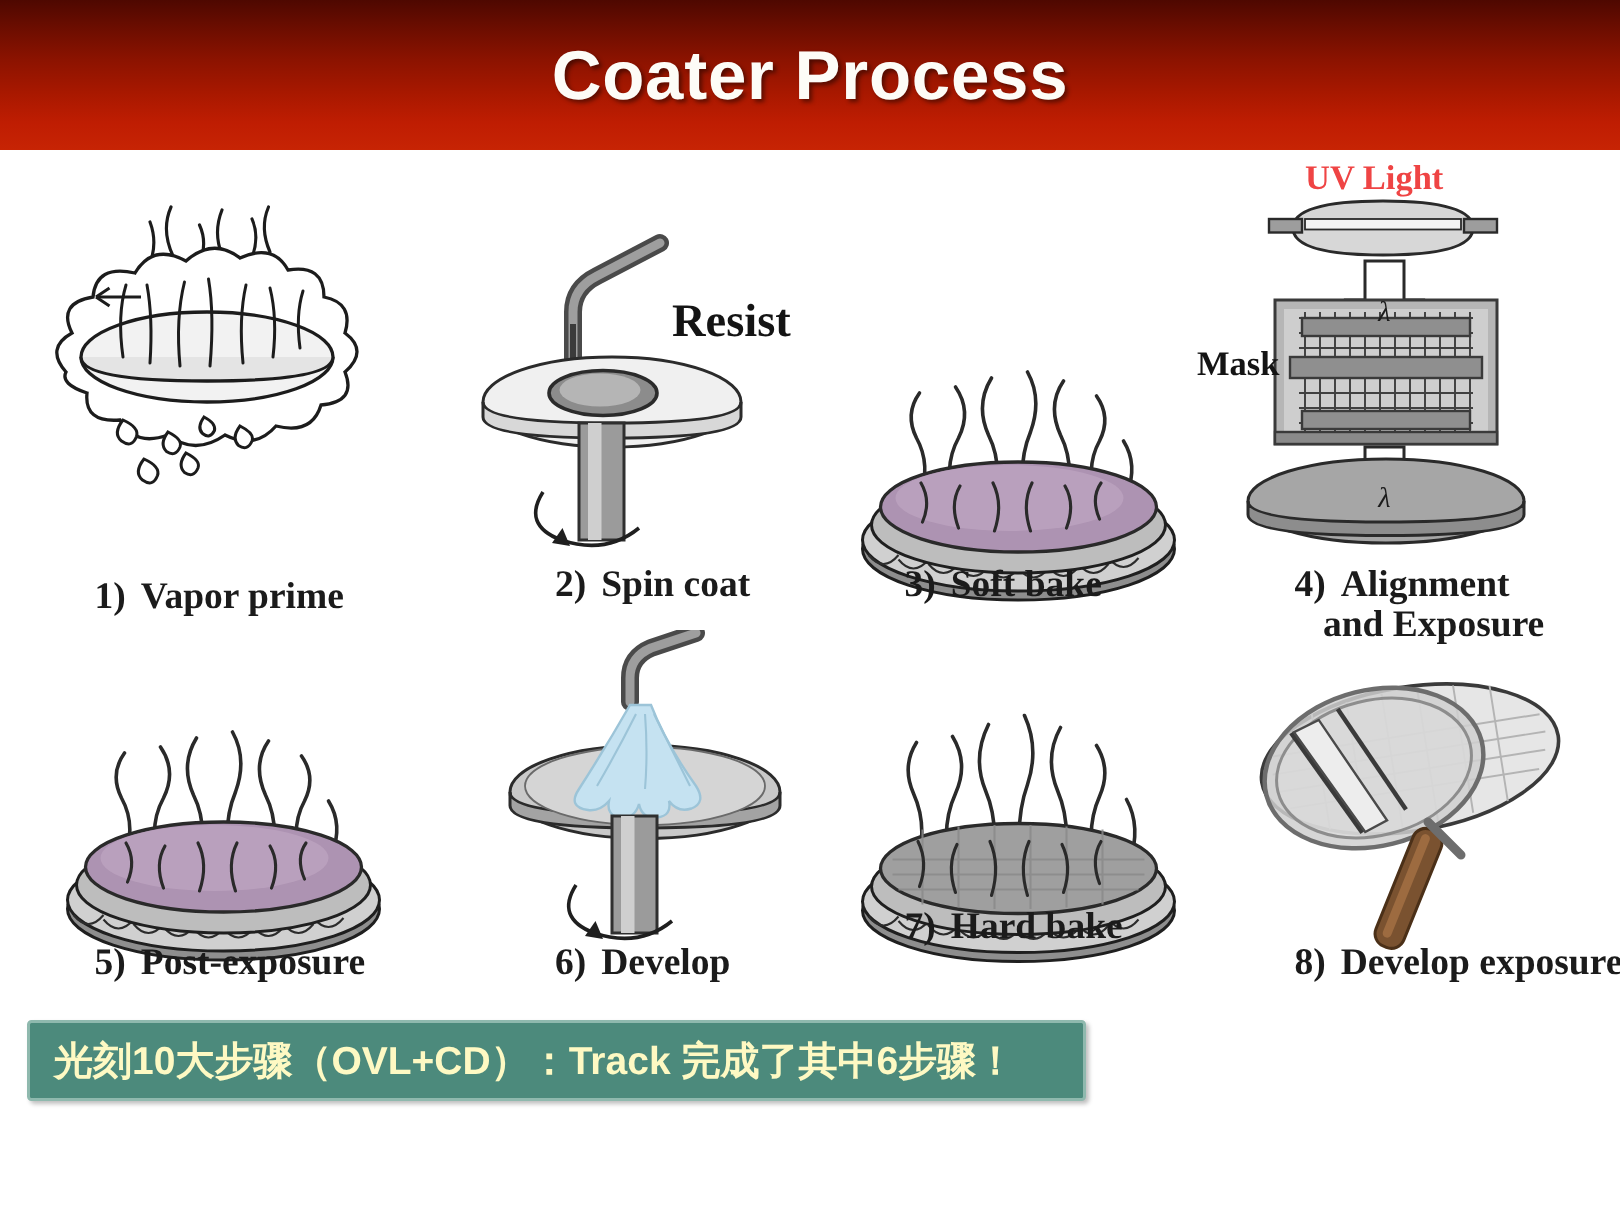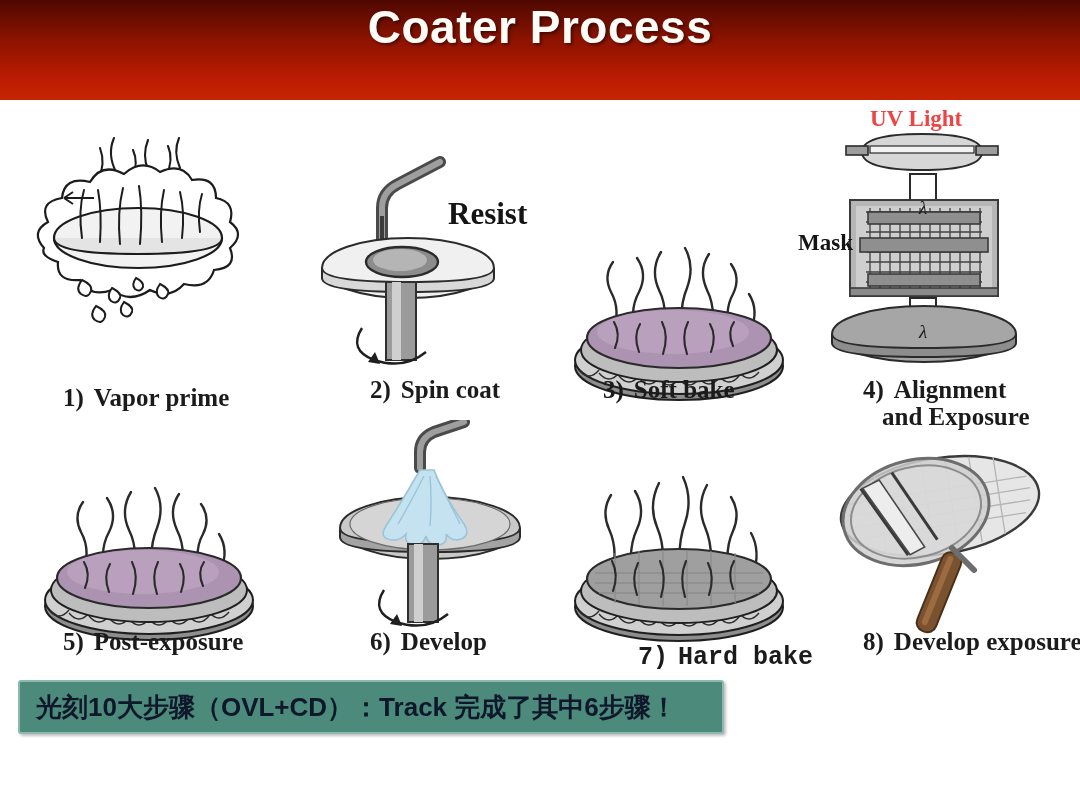--- a/index.html
+++ b/index.html
@@ -7,21 +7,21 @@
     width:1080px;height:810px;
     background:#ffffff;
     font-family:"Liberation Serif", serif;
     overflow:hidden;
     position:relative;
   }
   
   .header{
     position:absolute;left:0;top:0;width:1080px;height:100px;
     background:linear-gradient(180deg,#4e0800 0%,#6b0d00 18%,#8c1300 40%,#a81800 62%,#bf1d02 82%,#c72404 100%);
-    display:flex;align-items:flex-start;justify-content:center;
+    display:flex;align-items:center;justify-content:center;
   }
   .header-title{
     color:#fdfcf7;
     font-family:"Liberation Sans", sans-serif;
     font-weight:bold;
     font-size:46px;
     letter-spacing:0.5px;
     text-shadow:2px 2px 3px rgba(0,0,0,0.45);
     white-space:nowrap;
   }
@@ -46,21 +46,21 @@
   
   .note{
     position:absolute;left:18px;top:680px;width:702px;height:50px;
     background:#4c8a7c;
     border:2px solid #8fb9ae;
     border-radius:3px;
     box-shadow:2px 2px 3px rgba(0,0,0,0.25);
     display:flex;align-items:center;
   }
   .note-text{
-    color:#0f172a;
+    color:#fef9c3;
     font-family:"Liberation Sans", sans-serif;
     font-weight:bold;
     font-size:26px;
     padding-left:16px;
     white-space:nowrap;
   }
 </style>
 </head>
 <body>
 
@@ -298,21 +298,21 @@
       <g fill="none" stroke="#2a2a2a" stroke-width="2.1" stroke-linecap="round">
         <path d="M58 186 q6 -16 -1 -30"></path>
         <path d="M82 190 q-6 -18 1 -32"></path>
         <path d="M106 192 q6 -20 -1 -36"></path>
         <path d="M130 192 q-6 -20 1 -36"></path>
         <path d="M154 190 q6 -18 -1 -32"></path>
         <path d="M178 184 q-6 -16 1 -28"></path>
       </g>
     </svg>
   </div>
-  <div class="caption" style="left:578px;top:516px;font-family:Liberation Mono, monospace;">
+  <div class="caption" style="left:578px;top:476px;">
     <span class="num">7)</span><span>Hard bake</span>
   </div>
 
   <div class="cell" style="left:820px;top:340px;width:250px;height:230px;">
     <svg class="art" width="250" height="210" viewBox="0 0 250 210">
 
       <ellipse cx="120" cy="66" rx="100" ry="48" fill="#e6e6e6" stroke="#3a3a3a" stroke-width="2.4" transform="rotate(-9 120 66)"></ellipse>
       <g stroke="#b4b4b4" stroke-width="1.3" fill="none" transform="rotate(-9 120 66)">
         <path d="M30 50 h180 M28 62 h184 M30 74 h180 M36 86 h168"></path>
         <path d="M60 26 v78 M84 22 v86 M108 20 v90 M132 20 v90 M156 22 v86 M180 26 v78"></path>

